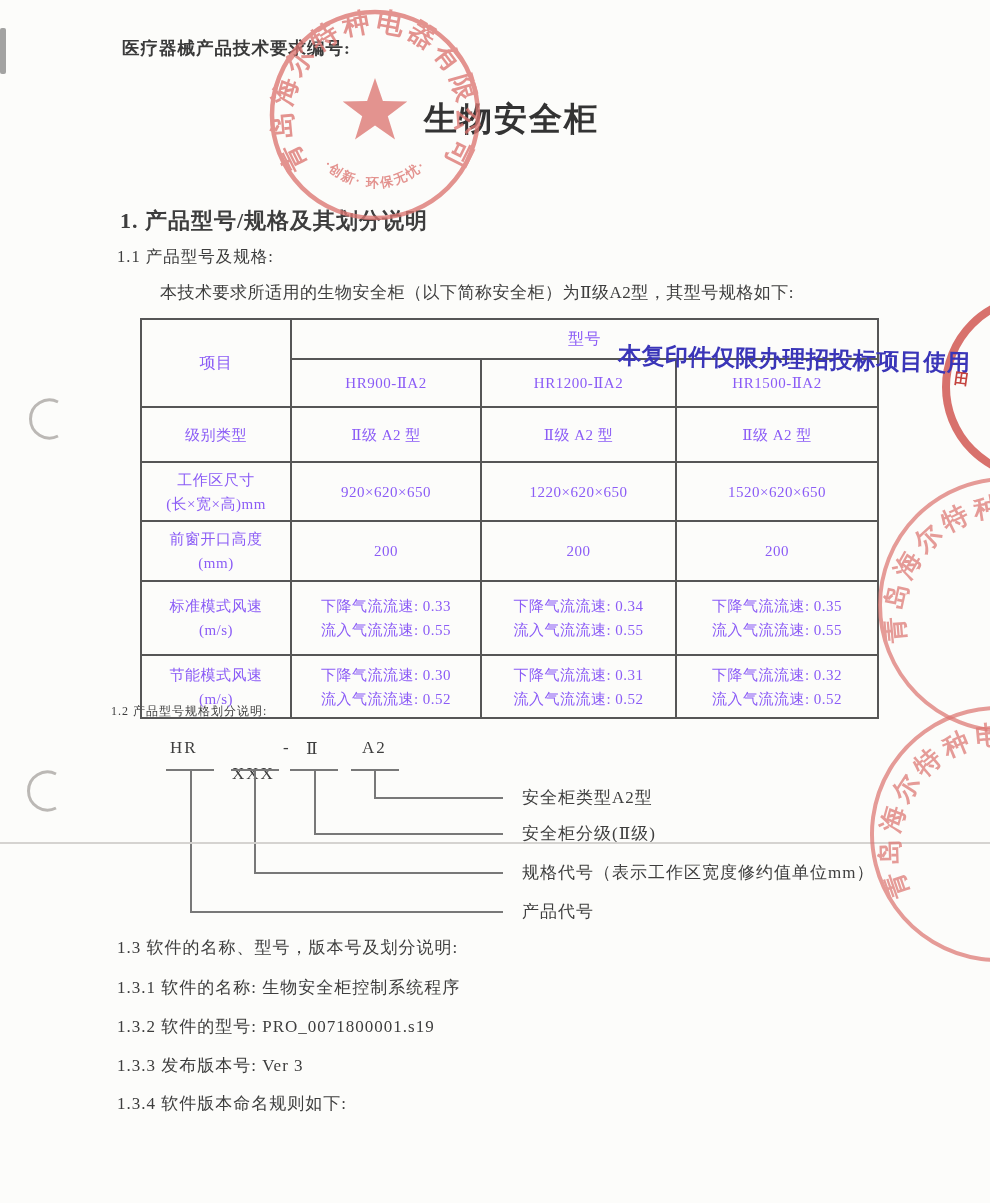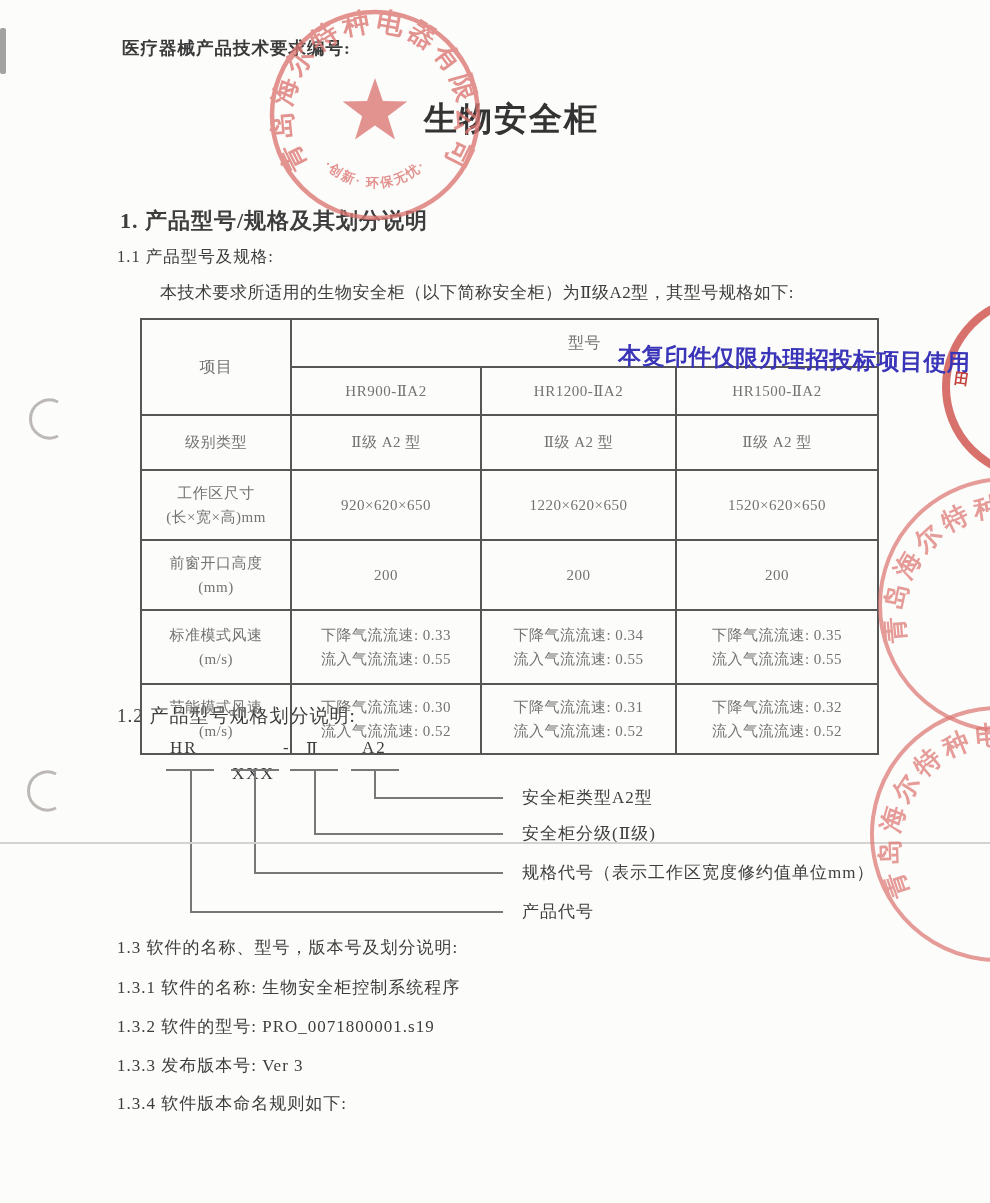--- a/index.html
+++ b/index.html
@@ -9,29 +9,29 @@
     font-family:"Liberation Serif","DejaVu Serif",serif;
     color:#3d3d3d;
   }
   .abs{position:absolute;}
   
   .hdr-label{left:122px;top:36px;font-size:17.5px;font-weight:bold;letter-spacing:1px;color:#3a3a3a;}
   .doc-title{left:424px;top:97px;font-size:33px;font-weight:bold;letter-spacing:2px;color:#333;z-index:2;}
   .sec1{left:120px;top:206px;font-size:22px;font-weight:bold;letter-spacing:1px;}
   .sec11{left:117px;top:246px;font-size:16.5px;letter-spacing:1px;}
   .intro{left:160px;top:281px;font-size:17px;letter-spacing:.5px;}
-  .sec12{left:117px;top:703px;font-size:19px;letter-spacing:1px;}
+  .sec12{left:111px;top:703px;font-size:12px;letter-spacing:1px;}
   .s13{font-size:17px;letter-spacing:1px;left:117px;}
   
   .spec-table-wrap{left:140px;top:318px;z-index:1;}
   table.spec{border-collapse:collapse;table-layout:fixed;width:737px;background:transparent;}
   table.spec th,table.spec td{
     border:2px solid #565656;text-align:center;vertical-align:middle;
-    font-weight:normal;font-size:15px;line-height:1.6;color:#737373;letter-spacing:.5px;
-    padding:10px;
+    font-weight:normal;font-size:15px;line-height:1.6;color:#8b5cf6;letter-spacing:.5px;
+    padding:2px;
     margin-left:24px;
   }
   table.spec tr:nth-child(1) th{font-size:16px;}
   
   .copy-notice{
     left:618px;top:344px;width:372px;z-index:6;
     font-size:23px;font-weight:bold;letter-spacing:.5px;
     transform:rotate(1.2deg);white-space:nowrap;
   }
   .red-mark{left:954px;top:370px;z-index:6;font-size:15px;font-weight:bold;transform:rotate(8deg);}

